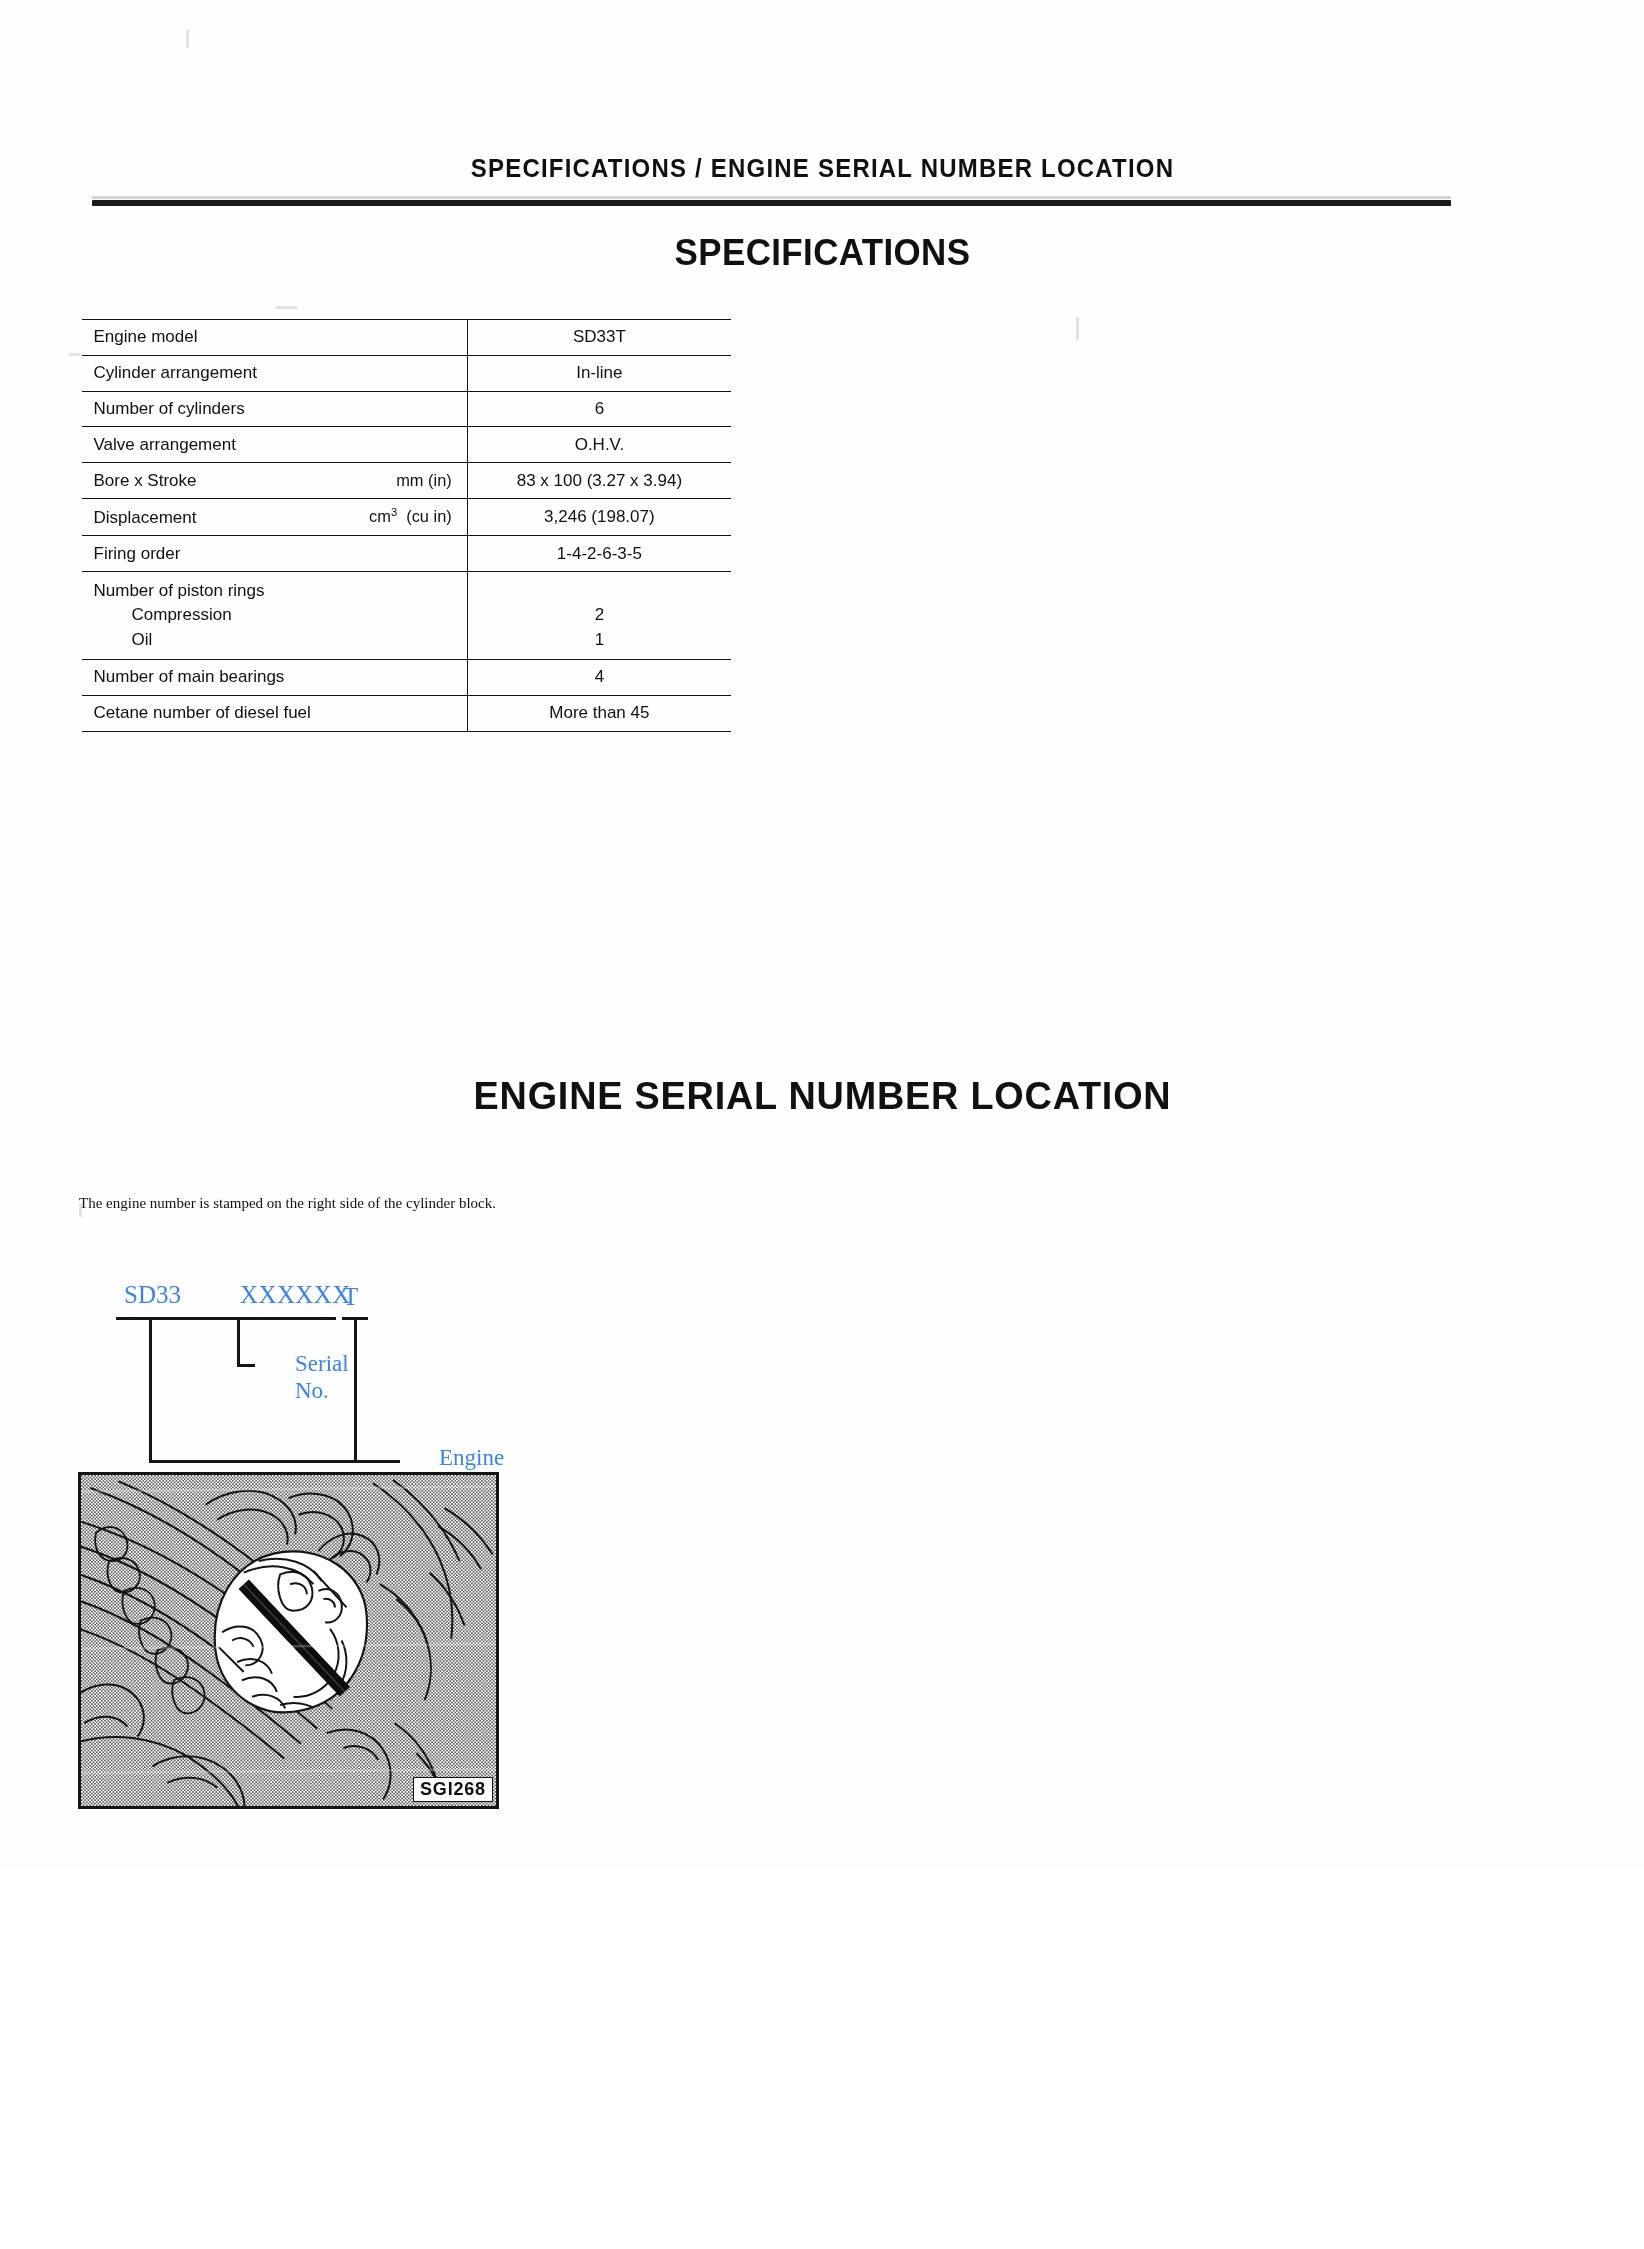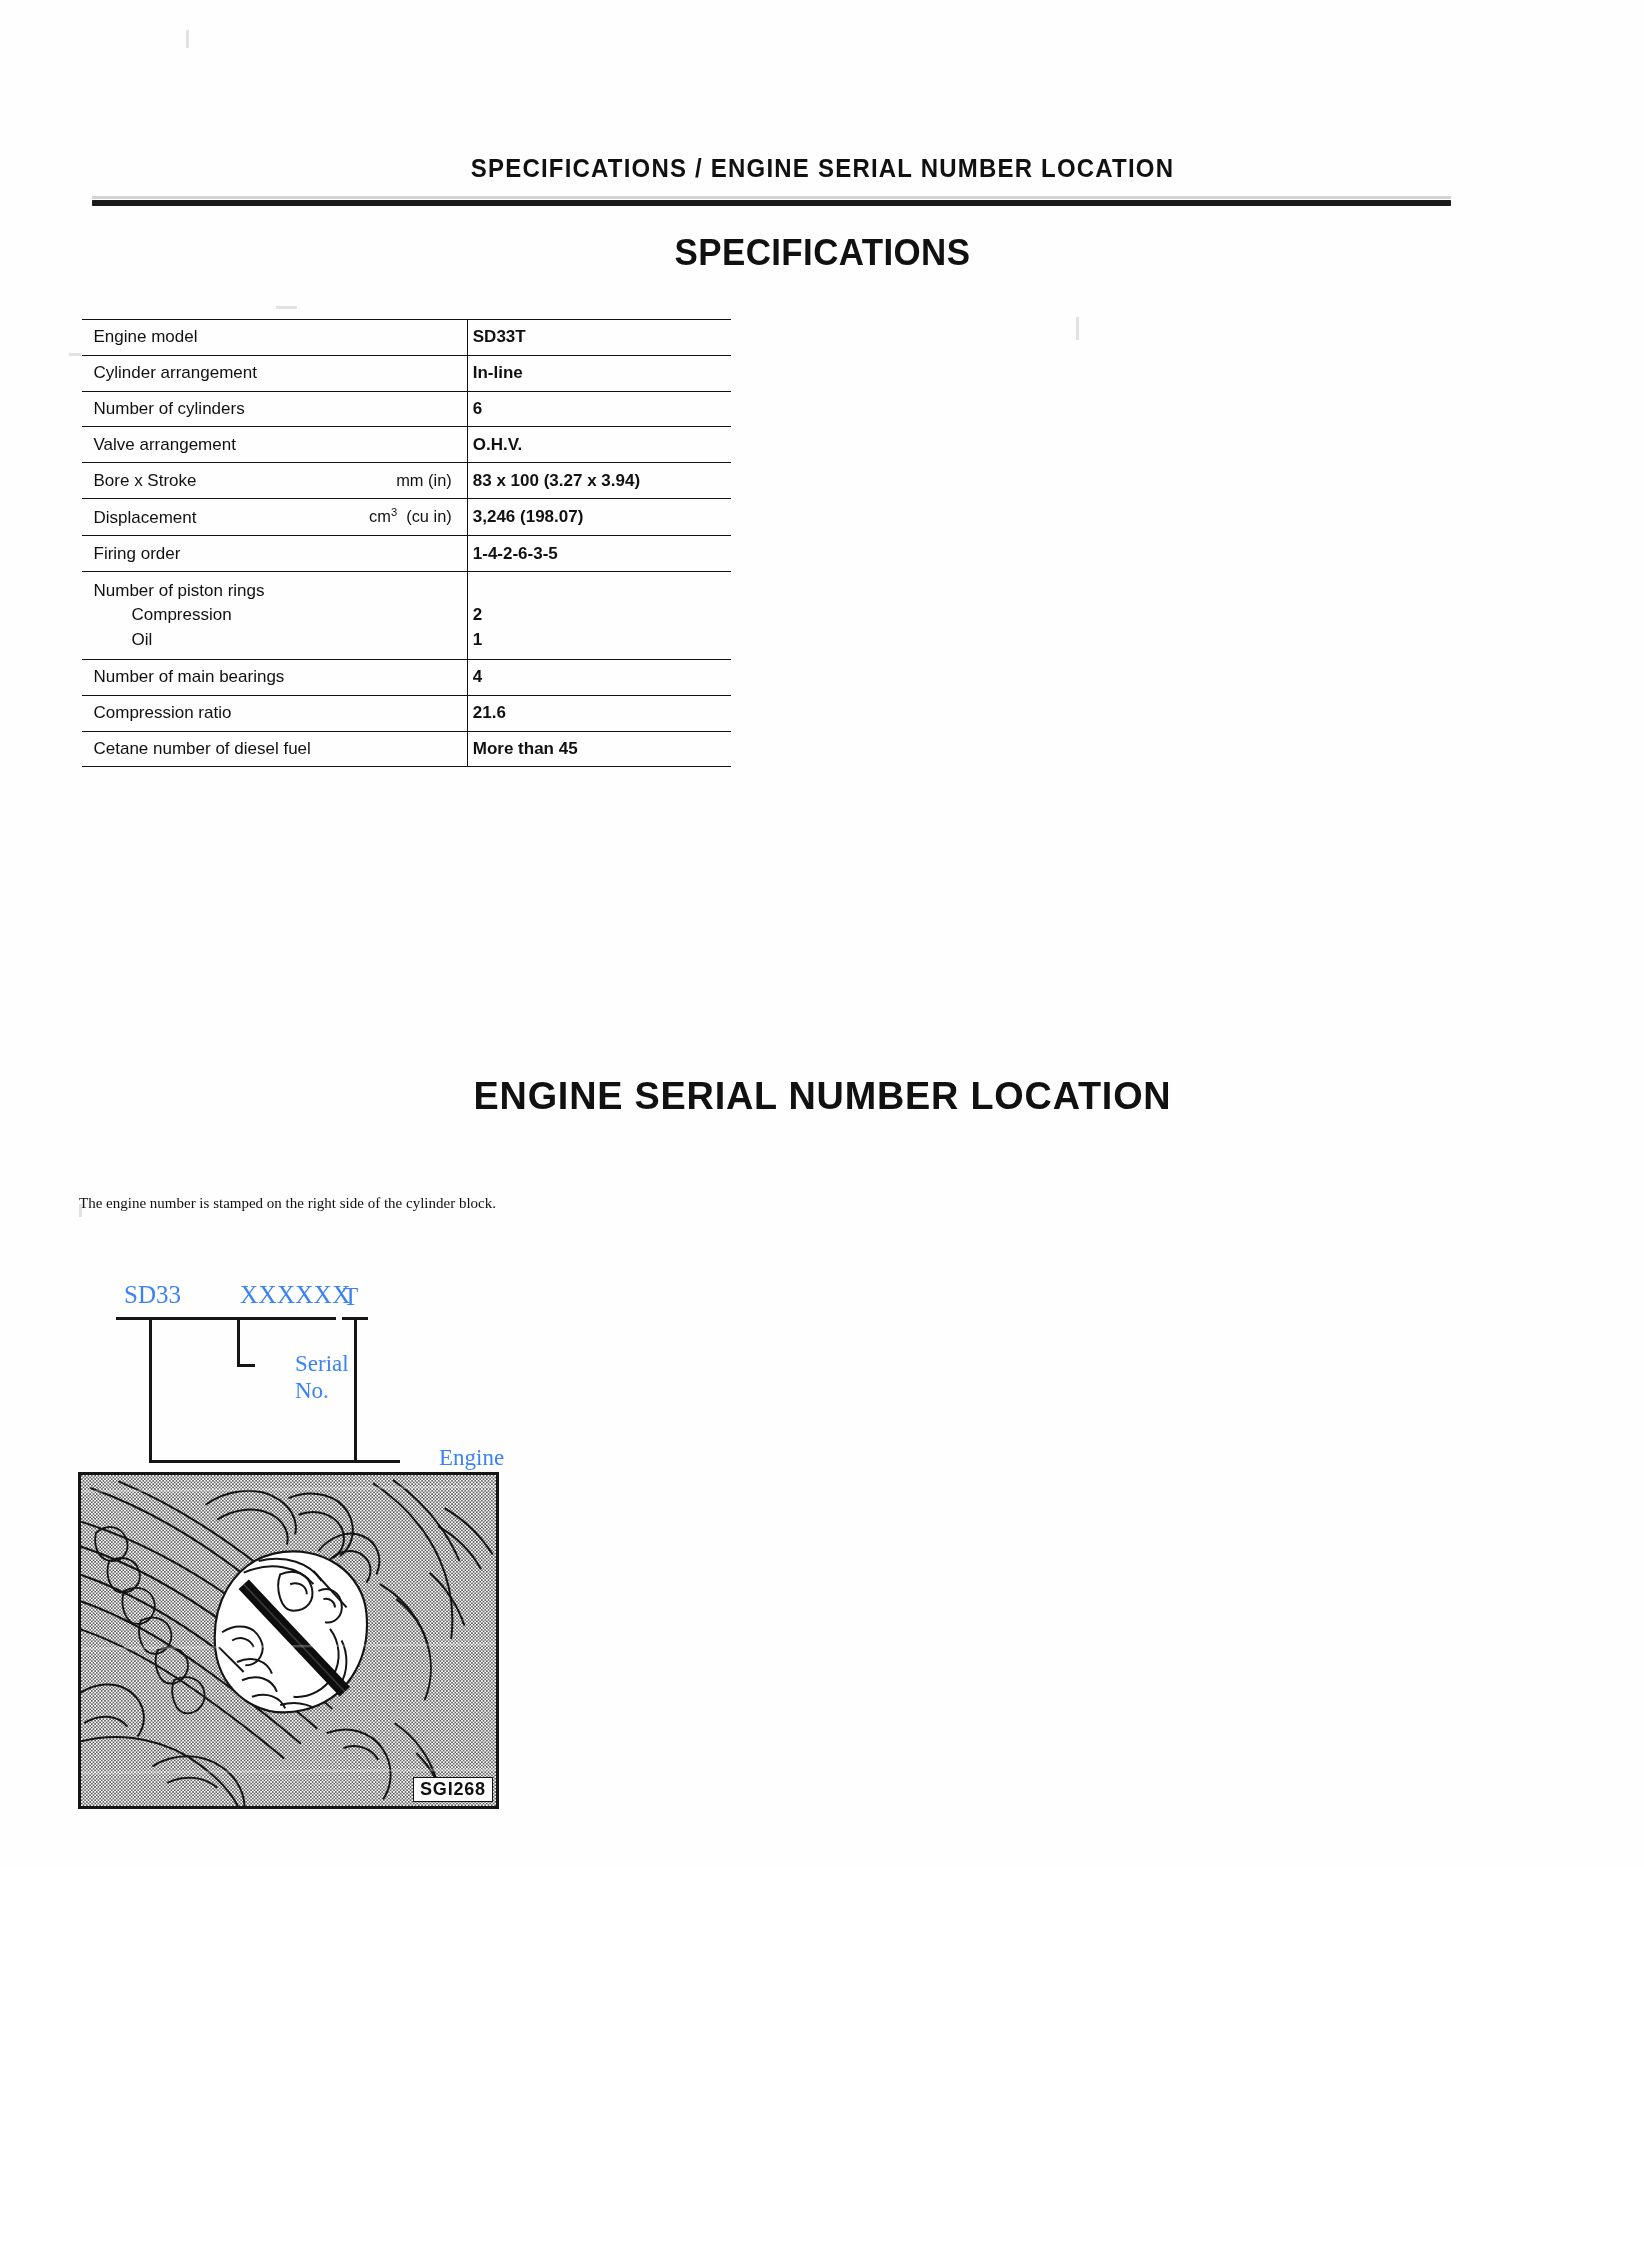--- a/index.html
+++ b/index.html
@@ -84,22 +84,22 @@
     border-top: 1.6px solid #121212;
     border-bottom: 1.6px solid #121212;
   }
   table.spec tr td.c-label {
     width: 382px;
     padding: 7.4px 0 7.4px 11.5px;
     border-right: 1.6px solid #121212;
   }
   table.spec tr td.c-value {
     width: 265px;
+    text-align: center;
     padding: 7.4px 5px;
-    font-weight: bold;
   }
   .lbl-row {
     display: flex;
     justify-content: space-between;
     align-items: baseline;
     padding-right: 15px;
   }
   .lbl-name { white-space: nowrap; }
   .lbl-unit { white-space: nowrap; font-size: 16.4px; }
   .sub-line { display: block; padding-left: 38px; line-height: 1.42; }
@@ -314,29 +314,20 @@
           </td>
         </tr>
         <tr>
           <td class="c-label">
             <div class="lbl-row">
               <span class="lbl-name">Number of main bearings</span>
               <span class="lbl-unit"></span>
             </div>
           </td>
           <td class="c-value">4</td>
-        </tr>
-        <tr>
-          <td class="c-label">
-            <div class="lbl-row">
-              <span class="lbl-name">Compression ratio</span>
-              <span class="lbl-unit"></span>
-            </div>
-          </td>
-          <td class="c-value">21.6</td>
         </tr>
         <tr>
           <td class="c-label">
             <div class="lbl-row">
               <span class="lbl-name">Cetane number of diesel fuel</span>
               <span class="lbl-unit"></span>
             </div>
           </td>
           <td class="c-value">More than 45</td>
         </tr>

